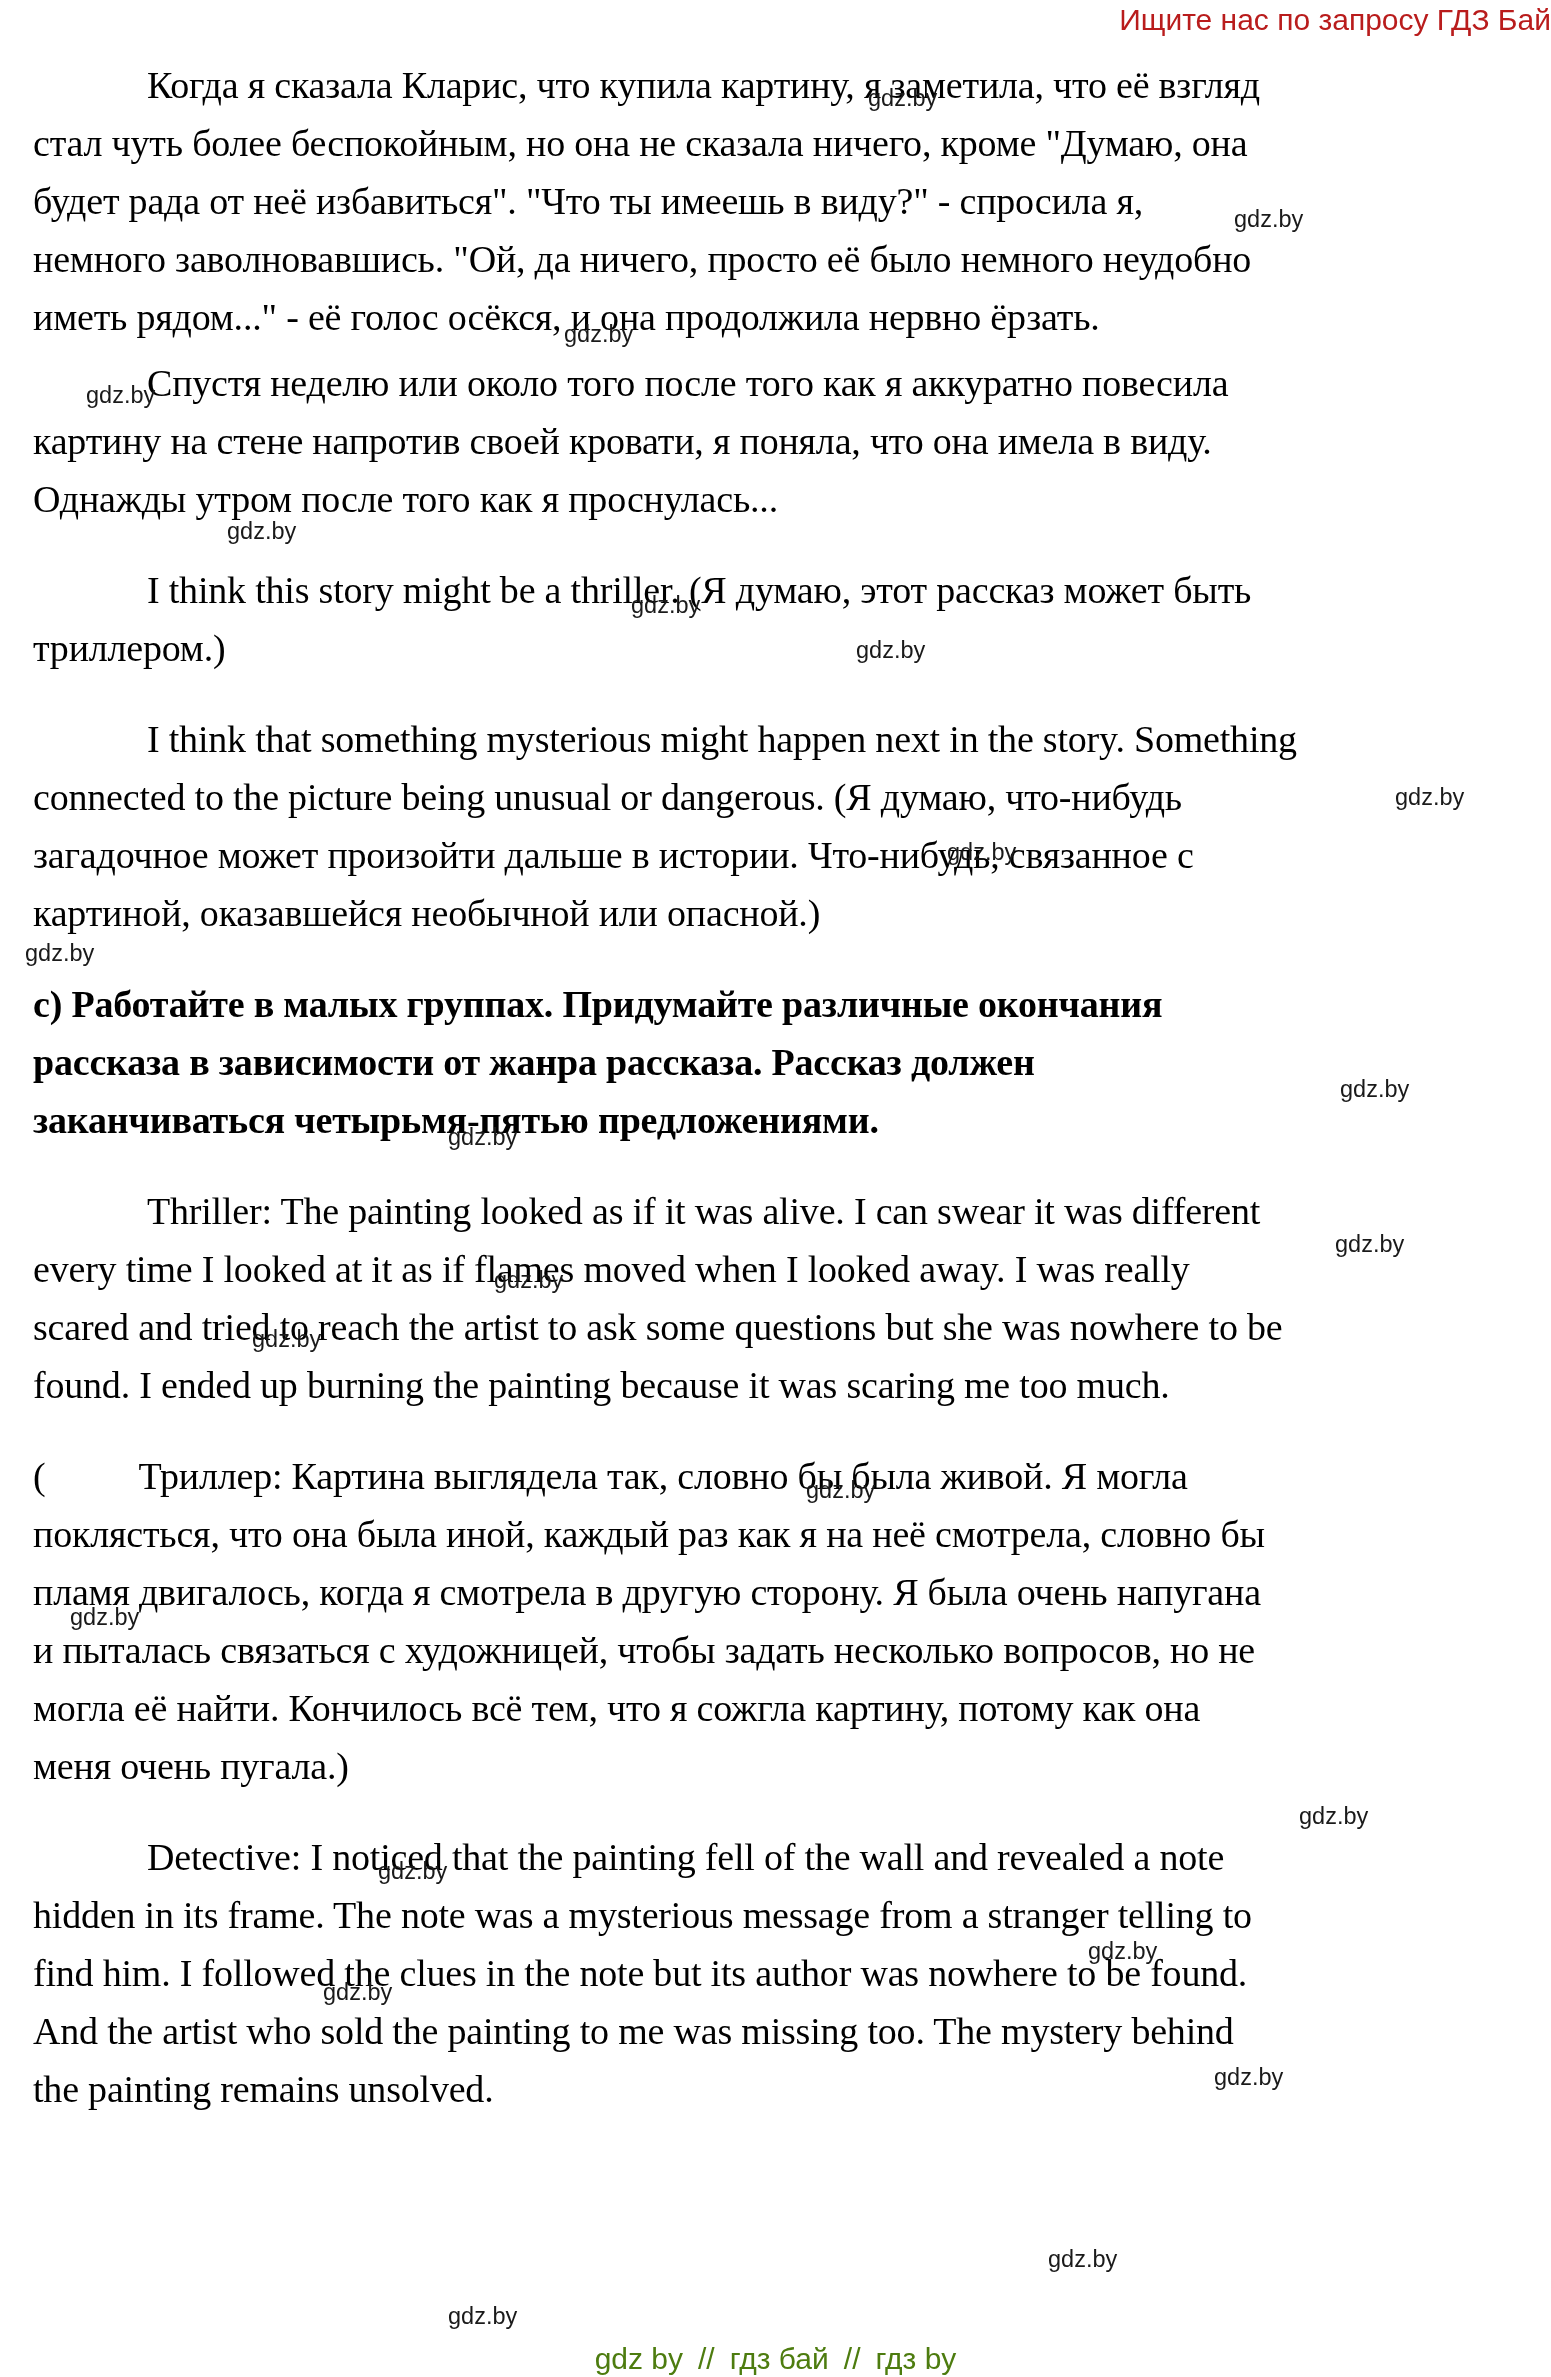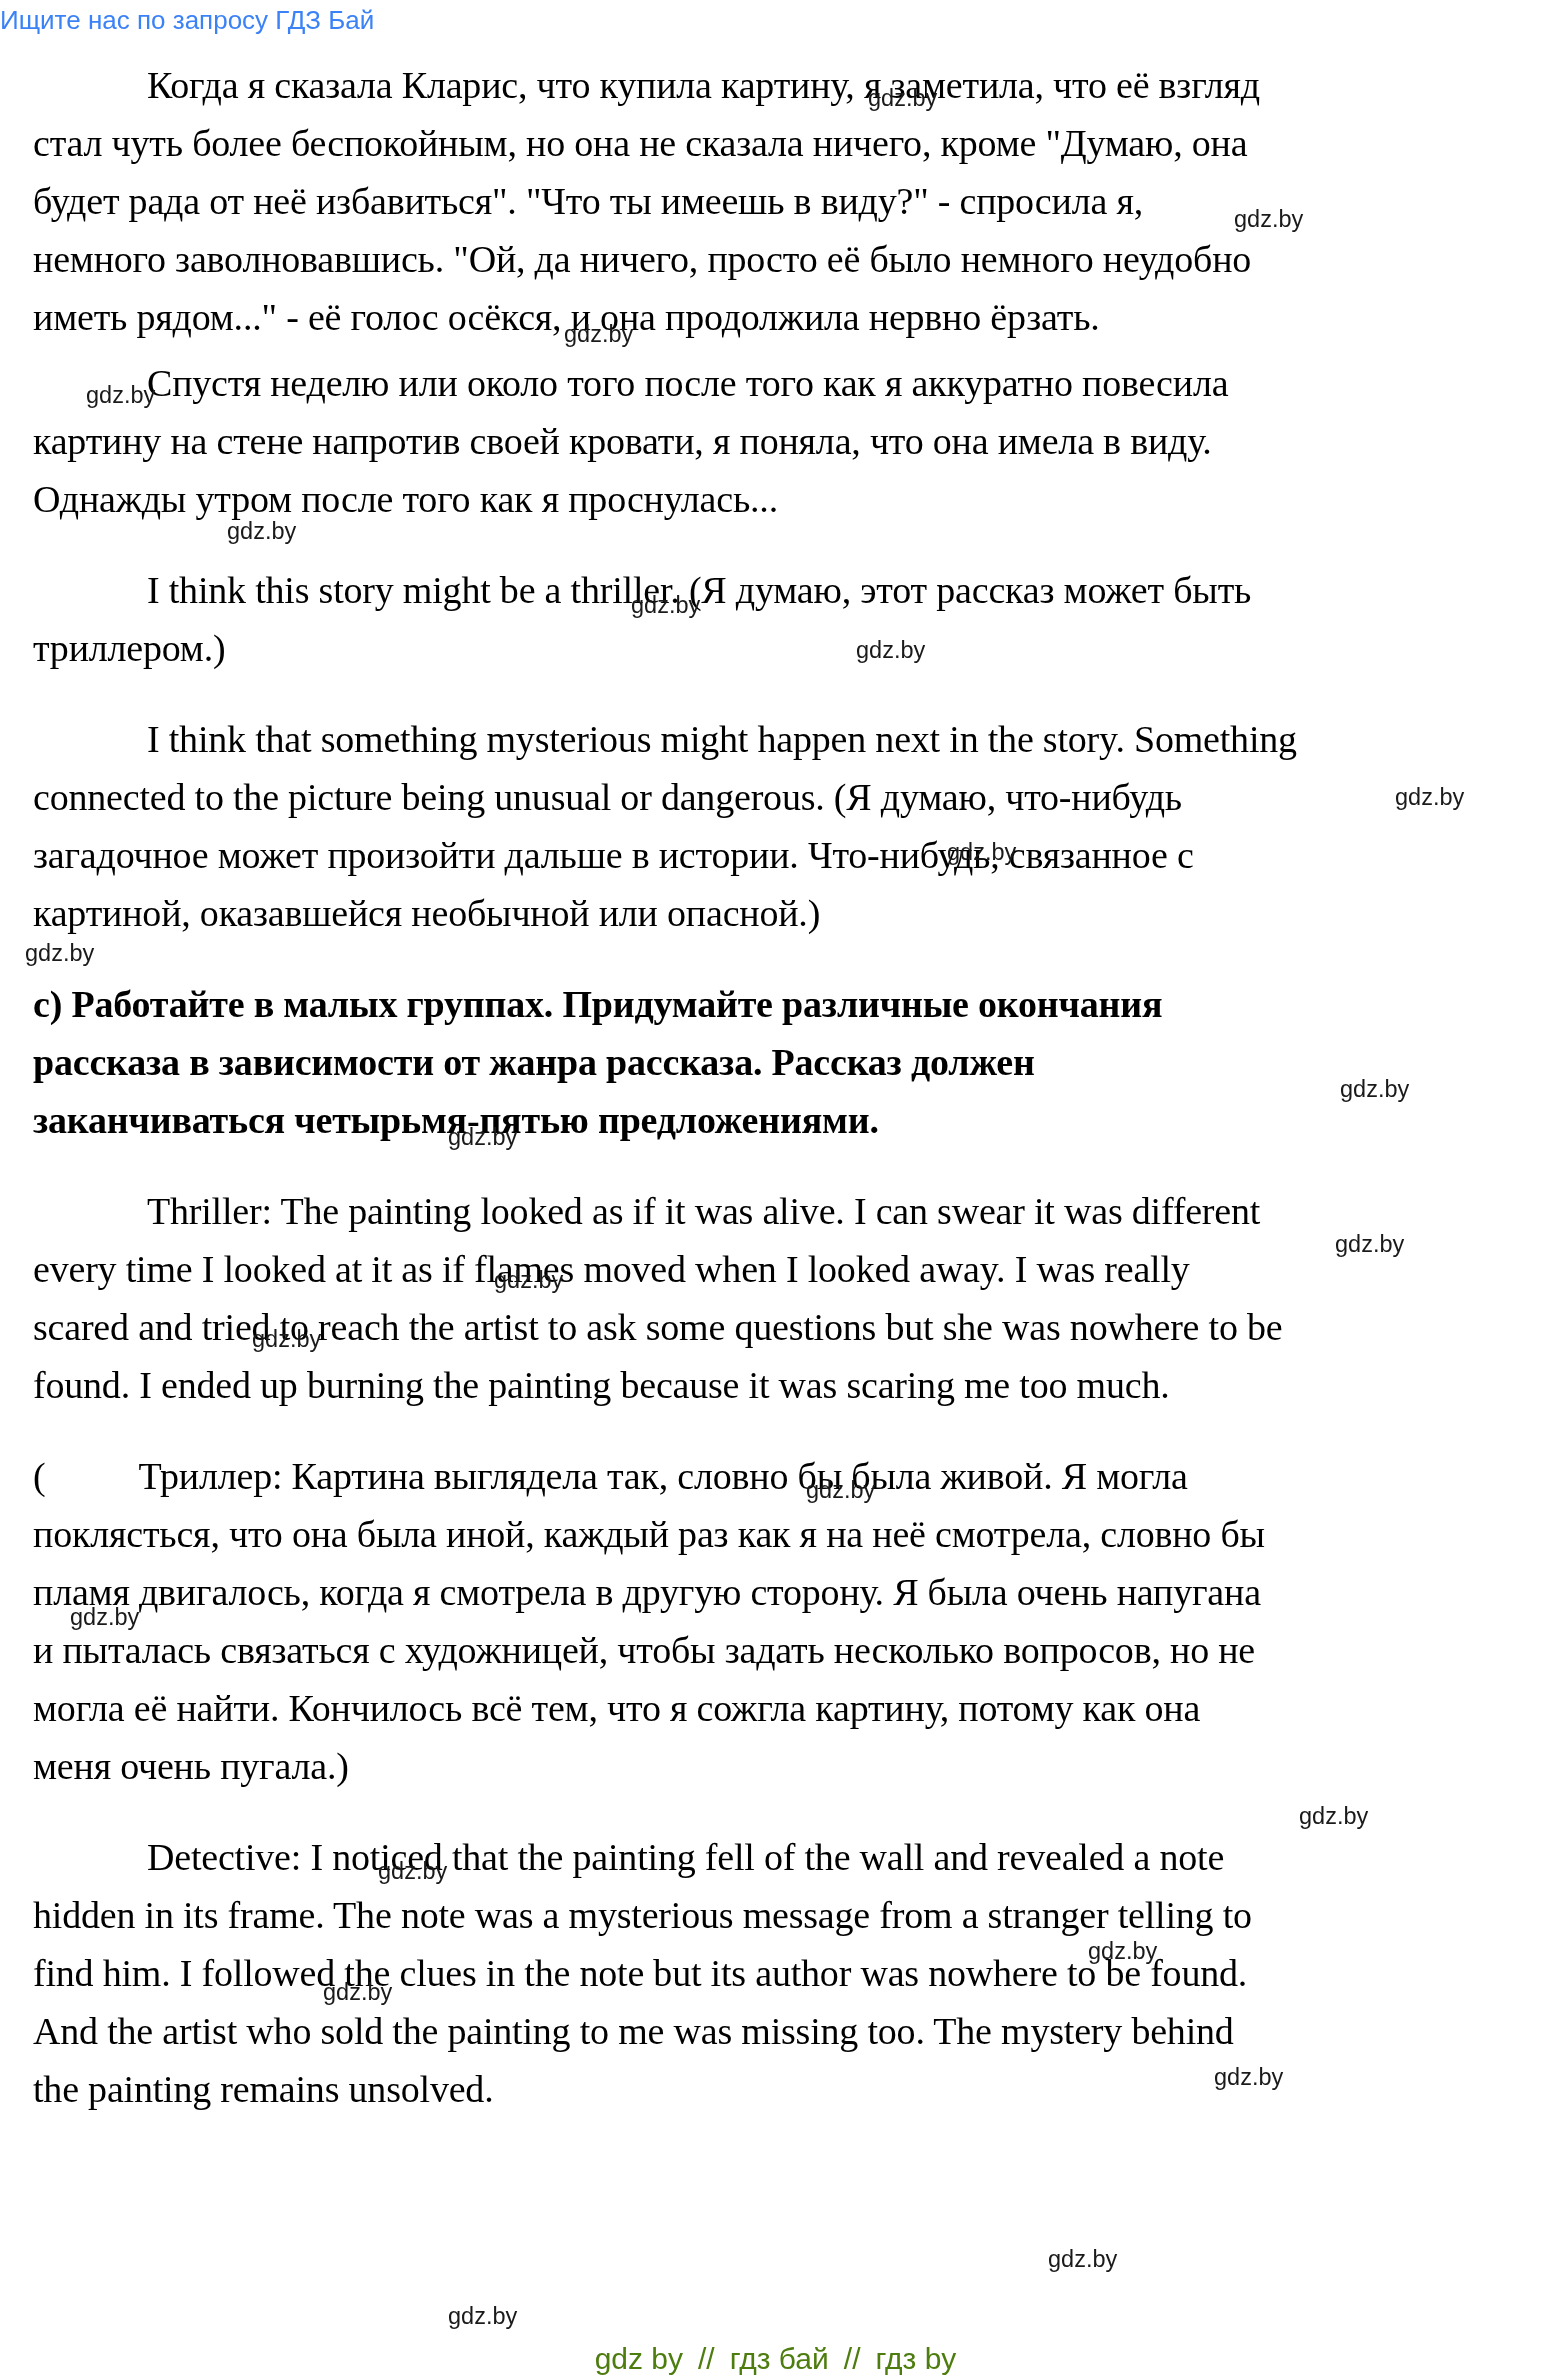--- a/index.html
+++ b/index.html
@@ -10,25 +10,25 @@
     background: #ffffff;
     overflow: hidden;
     font-family: "Liberation Serif", serif;
     color: #000000;
   }
   .promo-banner {
     position: absolute;
     top: 1.5px;
     left: 0;
     width: 100%;
-    text-align: left;
+    text-align: right;
     font-family: "Liberation Sans", sans-serif;
-    font-size: 26px;
+    font-size: 30px;
     line-height: 36px;
-    color: #3b82f6;
+    color: #b91c1c;
     white-space: nowrap;
   }
   .content {
     position: absolute;
     top: 48px;
     left: 25px;
     width: 1520px;
     font-size: 38px;
     line-height: 58px;
     letter-spacing: -0.2px;

